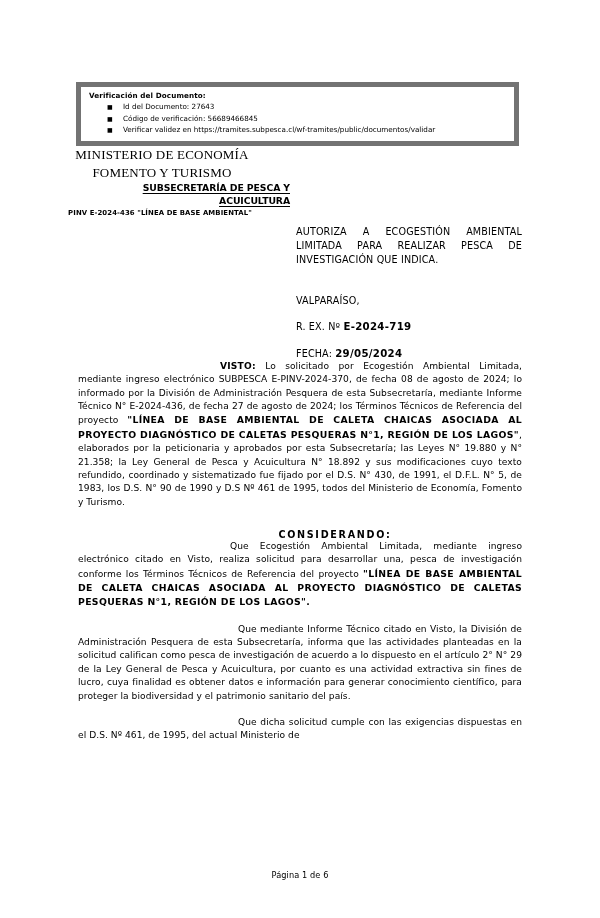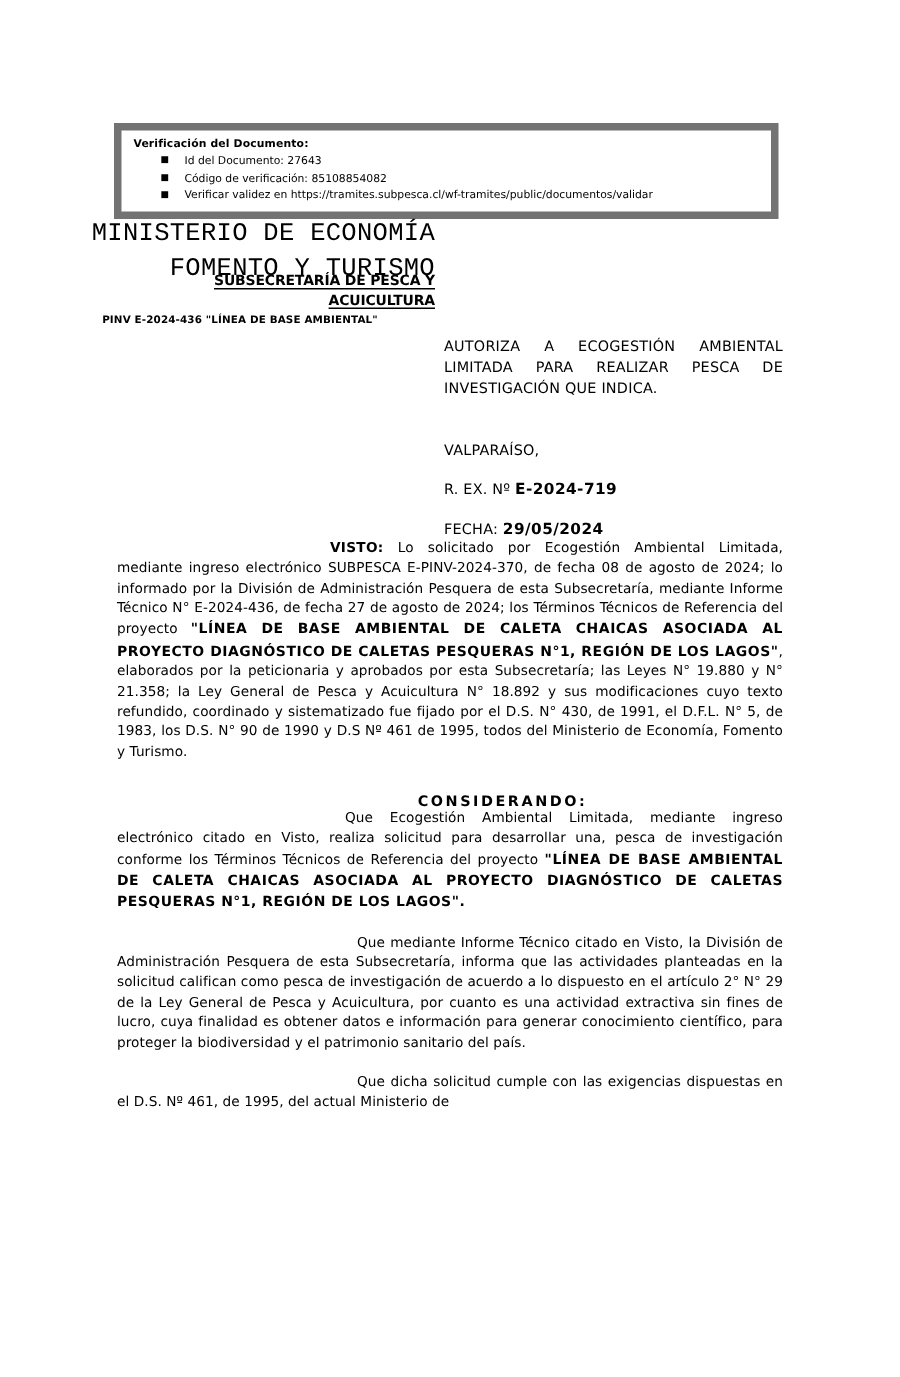--- a/index.html
+++ b/index.html
@@ -60,23 +60,23 @@
     font-size: 6px;
     line-height: 1.95;
   }
 
   
   .ministry {
     position: absolute;
     left: 34px;
     top: 146px;
     width: 256px;
-    text-align: right;
-    font-family: Liberation Mono, monospace;
-    font-size: 17px;
+    text-align: center;
+    font-family: Liberation Serif, serif;
+    font-size: 13px;
     line-height: 1.35;
     letter-spacing: 0.2px;
   }
   .subsec {
     position: absolute;
     left: 34px;
     top: 181px;
     width: 256px;
     text-align: right;
     font-size: 9.3px;
@@ -208,21 +208,21 @@
 
   <div class="verif-box">
     <div class="verif-title">Verificación del Documento:</div>
     <ul class="verif-list">
       <li>
         <span class="bullet">■</span>
         <span>Id del Documento: 27643</span>
       </li>
       <li>
         <span class="bullet">■</span>
-        <span>Código de verificación: 85108854082</span>
+        <span>Código de verificación: 56689466845</span>
       </li>
       <li>
         <span class="bullet">■</span>
         <span>Verificar validez en https://tramites.subpesca.cl/wf-tramites/public/documentos/validar</span>
       </li>
     </ul>
   </div>
 
   <div class="ministry">
     <div>MINISTERIO DE ECONOMÍA</div>
@@ -265,14 +265,15 @@
     <p class="para">
       <span class="indent-md"></span><span>Que mediante Informe Técnico citado en Visto, la División de Administración Pesquera de esta Subsecretaría, informa que las actividades planteadas en la solicitud califican como pesca de investigación de acuerdo a lo dispuesto en el artículo 2° N° 29 de la Ley General de Pesca y Acuicultura, por cuanto es una actividad extractiva sin fines de lucro, cuya finalidad es obtener datos e información para generar conocimiento científico, para proteger la biodiversidad y el patrimonio sanitario del país.</span>
     </p>
 
     <p class="para">
       <span class="indent-md"></span><span>Que dicha solicitud cumple con las exigencias dispuestas en el D.S. Nº 461, de 1995, del actual Ministerio de</span>
     </p>
 
   </div>
 
+  <div class="footer">Página 1 de 6</div>
 
 </div>
 
 </body></html>

